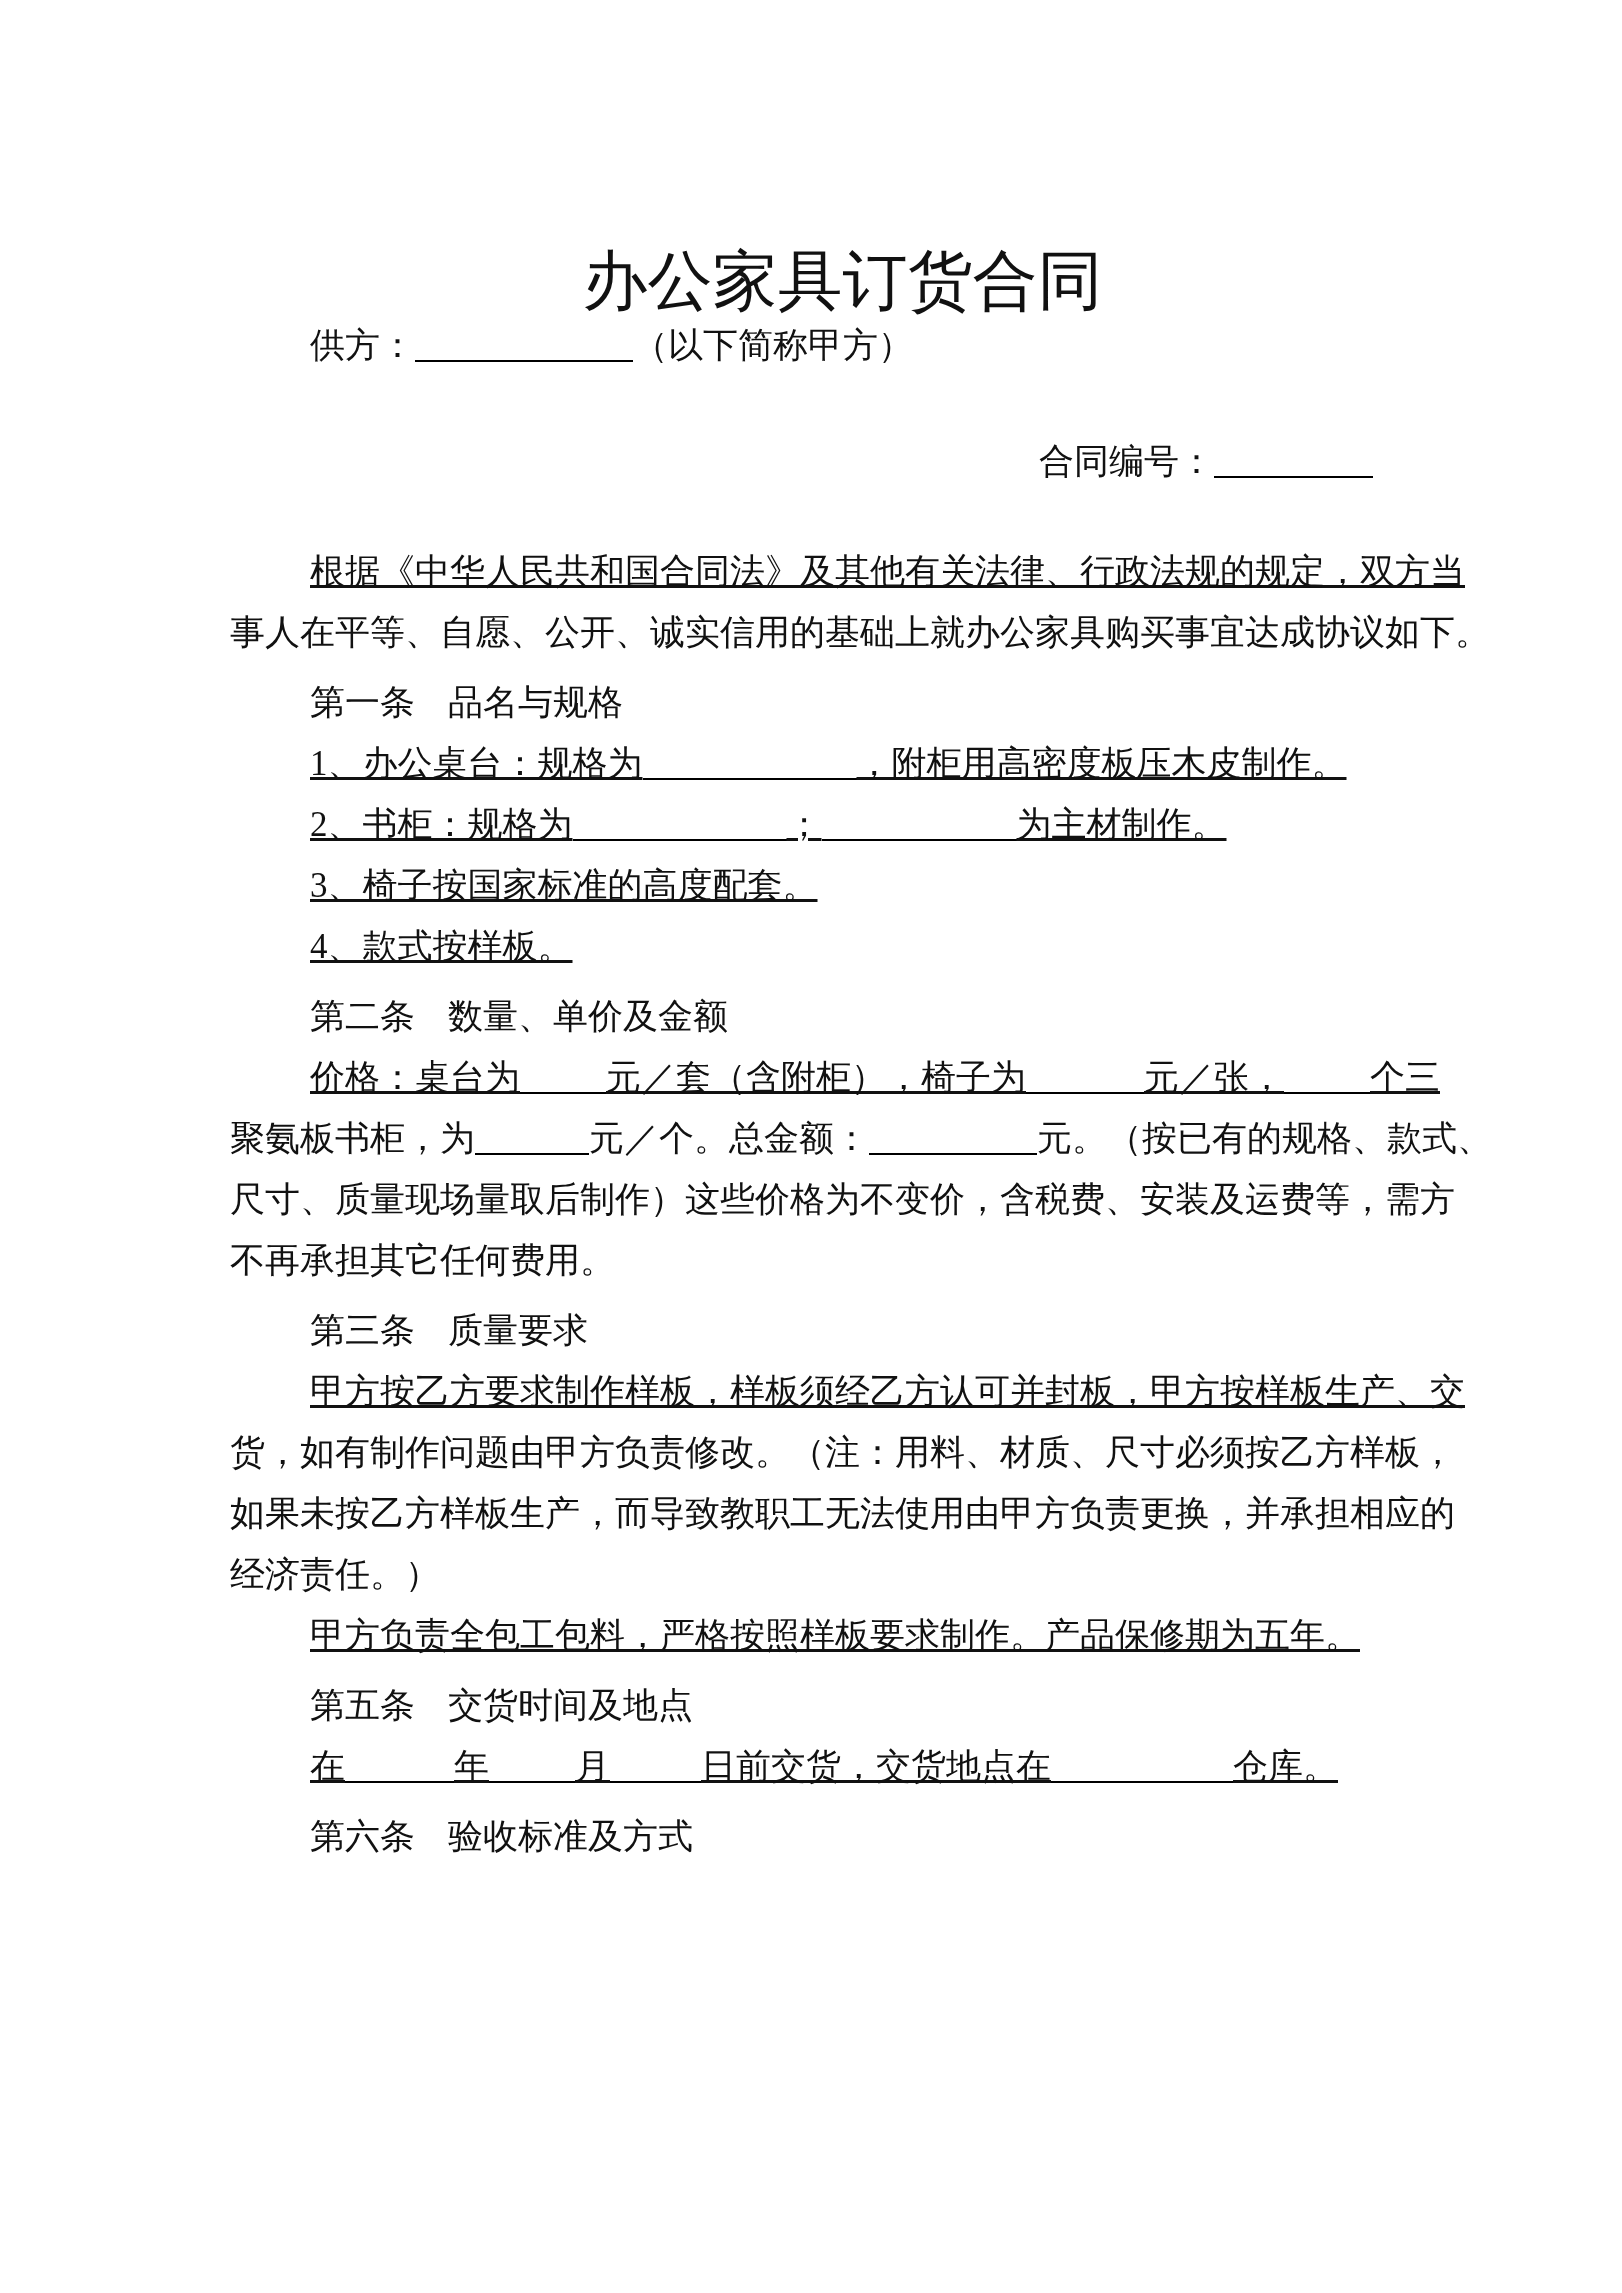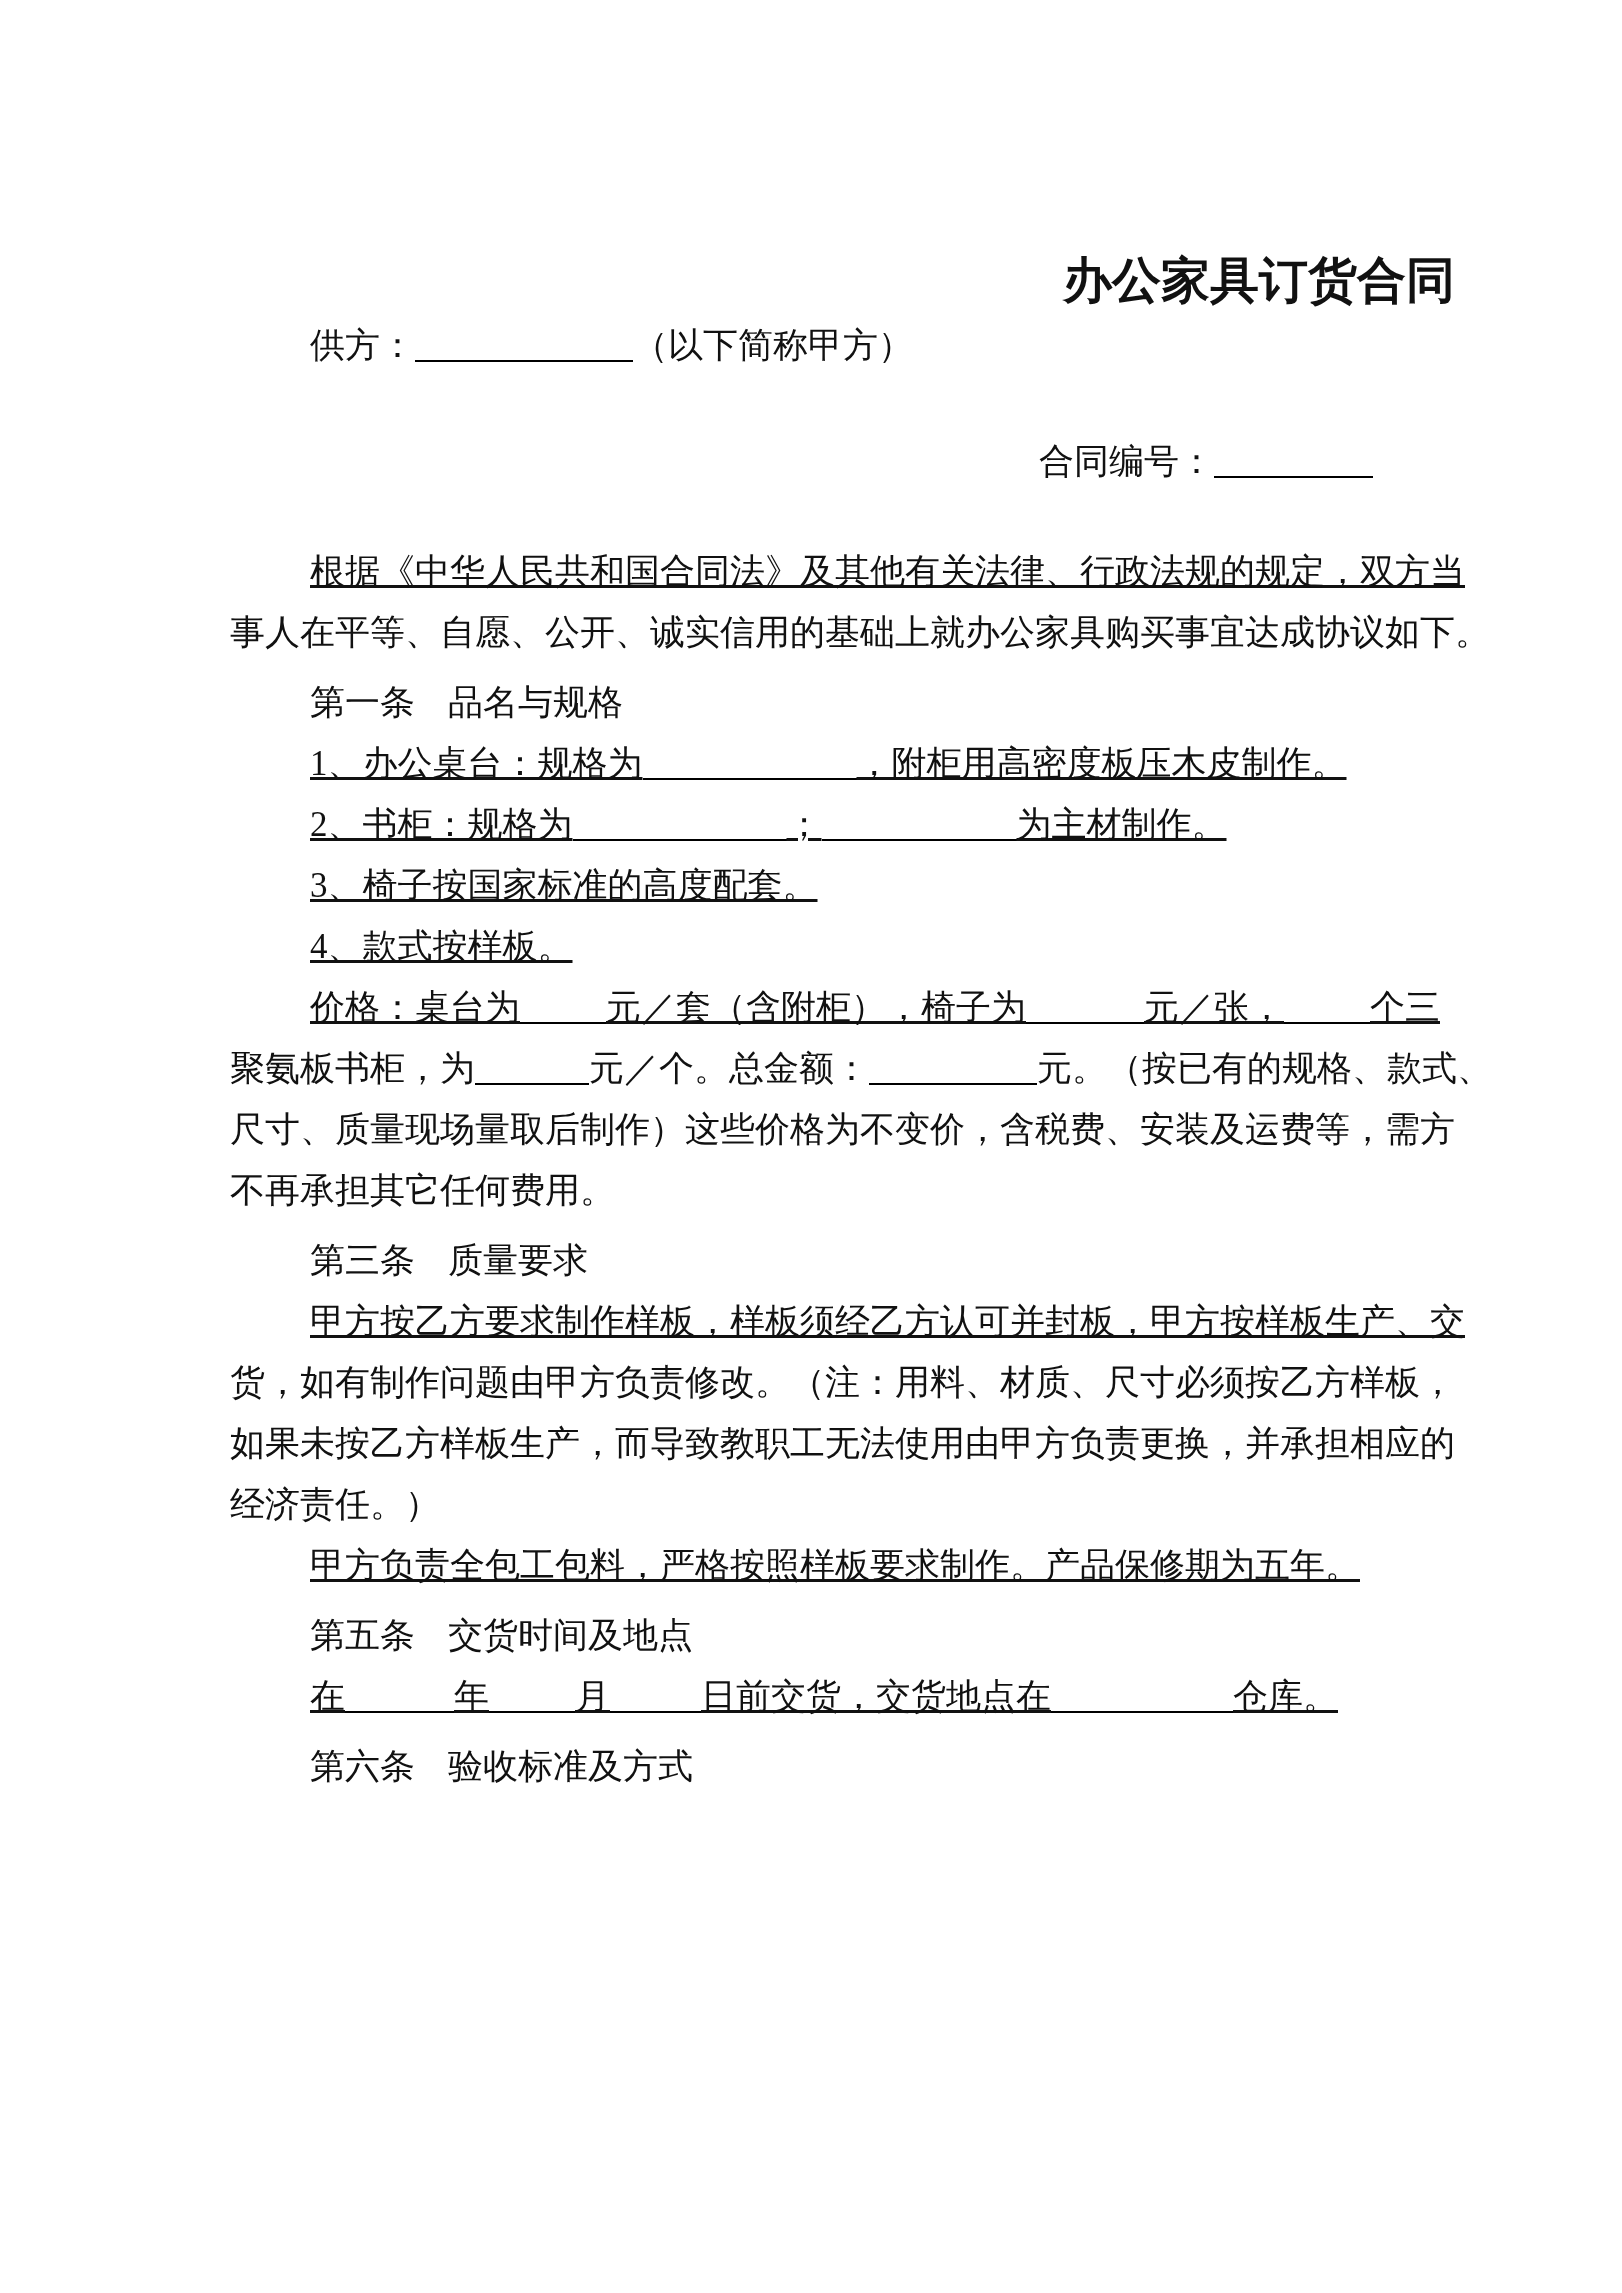--- a/index.html
+++ b/index.html
@@ -14,24 +14,24 @@
     color: #111111;
     font-family: "Liberation Serif", "DejaVu Serif", serif;
   }
   .doc {
     padding: 247px 168px 0 230px; 
     font-size: 35px;
     line-height: 61px;
   }
   .block { white-space: nowrap; }
   .title {
-    font-size: 49px;
-    font-weight: bold;
+    font-size: 65px;
+    font-weight: normal;
     line-height: 68px;
-    text-align: right;
+    text-align: center;
     white-space: nowrap;
   }
   .contract-no {
     margin-top: 55px;
     text-align: right;
     margin-right: 82px;
   }
   .field       { text-indent: 80px; }
   .body-indent { text-indent: 80px; text-decoration: underline; }
   .body        { text-indent: 0; }
@@ -59,20 +59,21 @@
     <div class="block field"><span>供方：</span><span class="blank" style="width: 218px;"></span><span>（以下简称甲方）</span></div>
     <div class="block contract-no"><span>合同编号：</span><span class="blank" style="width: 159px;"></span></div>
     <div class="block spacer"></div>
     <div class="block body-indent"><span>根据《中华人民共和国合同法》及其他有关法律、行政法规的规定，双方当</span></div>
     <div class="block body"><span>事人在平等、自愿、公开、诚实信用的基础上就办公家具购买事宜达成协议如下。</span></div>
     <div class="block heading"><span>第一条</span><span class="gap" style="width: 33px;"></span><span>品名与规格</span></div>
     <div class="block body-indent"><span>1、办公桌台：规格为</span><span class="blank" style="width: 214px;"></span><span>，附柜用高密度板压木皮制作。</span></div>
     <div class="block body-indent"><span>2、书柜：规格为</span><span class="blank" style="width: 214px;"></span><span>；</span><span class="blank" style="width: 195px;"></span><span>为主材制作。</span></div>
     <div class="block body-indent"><span>3、椅子按国家标准的高度配套。</span></div>
     <div class="block body-indent"><span>4、款式按样板。</span></div>
+    <div class="block heading"><span>第二条</span><span class="gap" style="width: 33px;"></span><span>数量、单价及金额</span></div>
     <div class="block body-indent"><span>价格：桌台为</span><span class="blank" style="width: 86px;"></span><span>元／套（含附柜），椅子为</span><span class="blank" style="width: 118px;"></span><span>元／张，</span><span class="blank" style="width: 86px;"></span><span>个三</span></div>
     <div class="block body"><span>聚氨板书柜，为</span><span class="blank" style="width: 114px;"></span><span>元／个。总金额：</span><span class="blank" style="width: 168px;"></span><span>元。（按已有的规格、款式、</span></div>
     <div class="block body"><span>尺寸、质量现场量取后制作）这些价格为不变价，含税费、安装及运费等，需方</span></div>
     <div class="block body"><span>不再承担其它任何费用。</span></div>
     <div class="block heading"><span>第三条</span><span class="gap" style="width: 33px;"></span><span>质量要求</span></div>
     <div class="block body-indent"><span>甲方按乙方要求制作样板，样板须经乙方认可并封板，甲方按样板生产、交</span></div>
     <div class="block body"><span>货，如有制作问题由甲方负责修改。（注：用料、材质、尺寸必须按乙方样板，</span></div>
     <div class="block body"><span>如果未按乙方样板生产，而导致教职工无法使用由甲方负责更换，并承担相应的</span></div>
     <div class="block body"><span>经济责任。）</span></div>
     <div class="block body-indent"><span>甲方负责全包工包料，严格按照样板要求制作。产品保修期为五年。</span></div>

